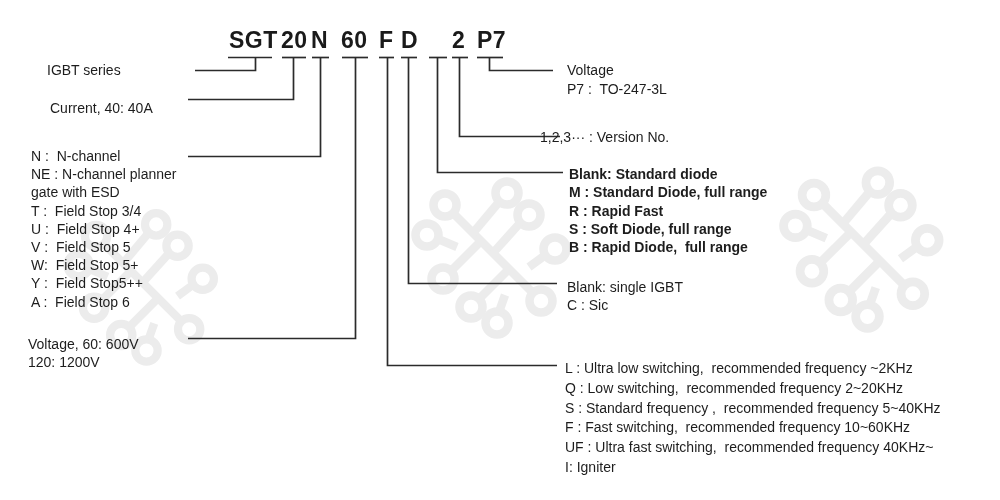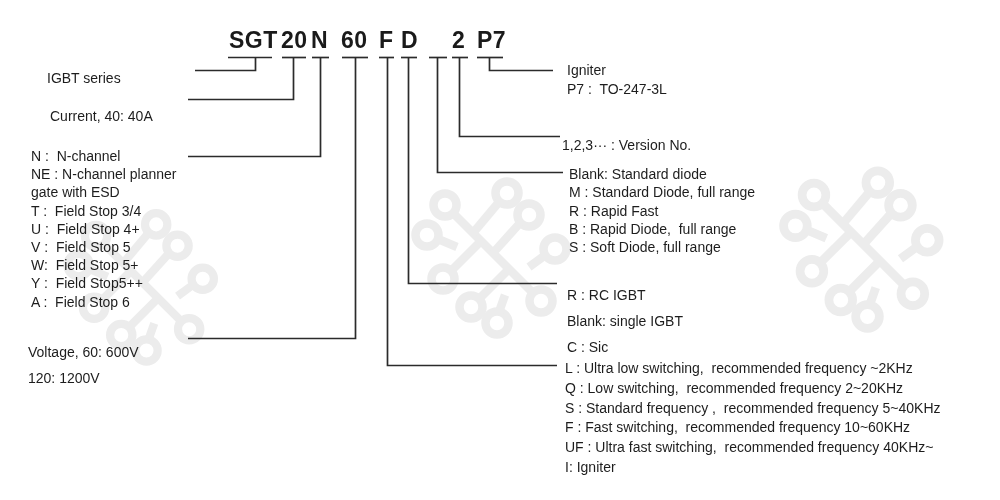--- a/index.html
+++ b/index.html
@@ -17,23 +17,23 @@
     font-size:23px;font-weight:600;letter-spacing:.5px;
     color:#1a1a1a;line-height:24px;white-space:pre;
   }
   .lbl{
     position:absolute;
     font-size:14px;
     color:#1d1d1d;
     white-space:pre;
   }
   .lbl .ln{white-space:pre;}
-  .lh18 .ln{line-height:18px;margin-top:8px;}
+  .lh18 .ln{line-height:18px;}
   .lh182 .ln{line-height:18.2px;}
-  .lh183 .ln{line-height:18.3px;}
+  .lh183 .ln{line-height:18.3px;font-weight:bold;}
   .lh19 .ln{line-height:19px;}
   .lh198 .ln{line-height:19.8px;}
 </style>
 </head>
 <body>
 
 <div id="canvas">
 
   <svg id="artwork" viewBox="0 0 1000 500" aria-hidden="true">
     <defs>
@@ -102,19 +102,19 @@
     <span class="pn-seg" style="left:401px">D</span>
     <span class="pn-seg" style="left:452px">2</span>
     <span class="pn-seg" style="left:477px">P7</span>
   </div>
 
   <div class="lbl lh18" style="left:47px;top:61px"><div class="ln">IGBT series</div></div>
   <div class="lbl lh18" style="left:50px;top:99px"><div class="ln">Current, 40: 40A</div></div>
   <div class="lbl lh182" style="left:31px;top:147px"><div class="ln">N :  N-channel</div><div class="ln">NE : N-channel planner</div><div class="ln">gate with ESD</div><div class="ln">T :  Field Stop 3/4</div><div class="ln">U :  Field Stop 4+</div><div class="ln">V :  Field Stop 5</div><div class="ln">W:  Field Stop 5+</div><div class="ln">Y :  Field Stop5++</div><div class="ln">A :  Field Stop 6</div></div>
   <div class="lbl lh18" style="left:28px;top:335px"><div class="ln">Voltage, 60: 600V</div><div class="ln">120: 1200V</div></div>
 
-  <div class="lbl lh19" style="left:567px;top:61px"><div class="ln">Igniter</div><div class="ln">P7 :  TO-247-3L</div></div>
-  <div class="lbl lh18" style="left:562px;top:128px"><div class="ln">1,2,3··· : Version No.</div></div>
-  <div class="lbl lh183" style="left:569px;top:165px"><div class="ln">Blank: Standard diode</div><div class="ln">M : Standard Diode, full range</div><div class="ln">R : Rapid Fast</div><div class="ln">B : Rapid Diode,  full range</div><div class="ln">S : Soft Diode, full range</div></div>
-  <div class="lbl lh18" style="left:567px;top:278px"><div class="ln">R : RC IGBT</div><div class="ln">Blank: single IGBT</div><div class="ln">C : Sic</div></div>
+  <div class="lbl lh19" style="left:567px;top:61px"><div class="ln">Voltage</div><div class="ln">P7 :  TO-247-3L</div></div>
+  <div class="lbl lh18" style="left:540px;top:128px"><div class="ln">1,2,3··· : Version No.</div></div>
+  <div class="lbl lh183" style="left:569px;top:165px"><div class="ln">Blank: Standard diode</div><div class="ln">M : Standard Diode, full range</div><div class="ln">R : Rapid Fast</div><div class="ln">S : Soft Diode, full range</div><div class="ln">B : Rapid Diode,  full range</div></div>
+  <div class="lbl lh18" style="left:567px;top:278px"><div class="ln">Blank: single IGBT</div><div class="ln">C : Sic</div></div>
   <div class="lbl lh198" style="left:565px;top:359px"><div class="ln">L : Ultra low switching,  recommended frequency ~2KHz</div><div class="ln">Q : Low switching,  recommended frequency 2~20KHz</div><div class="ln">S : Standard frequency ,  recommended frequency 5~40KHz</div><div class="ln">F : Fast switching,  recommended frequency 10~60KHz</div><div class="ln">UF : Ultra fast switching,  recommended frequency 40KHz~</div><div class="ln">I: Igniter</div></div>
 
 </div>
 
 </body></html>

